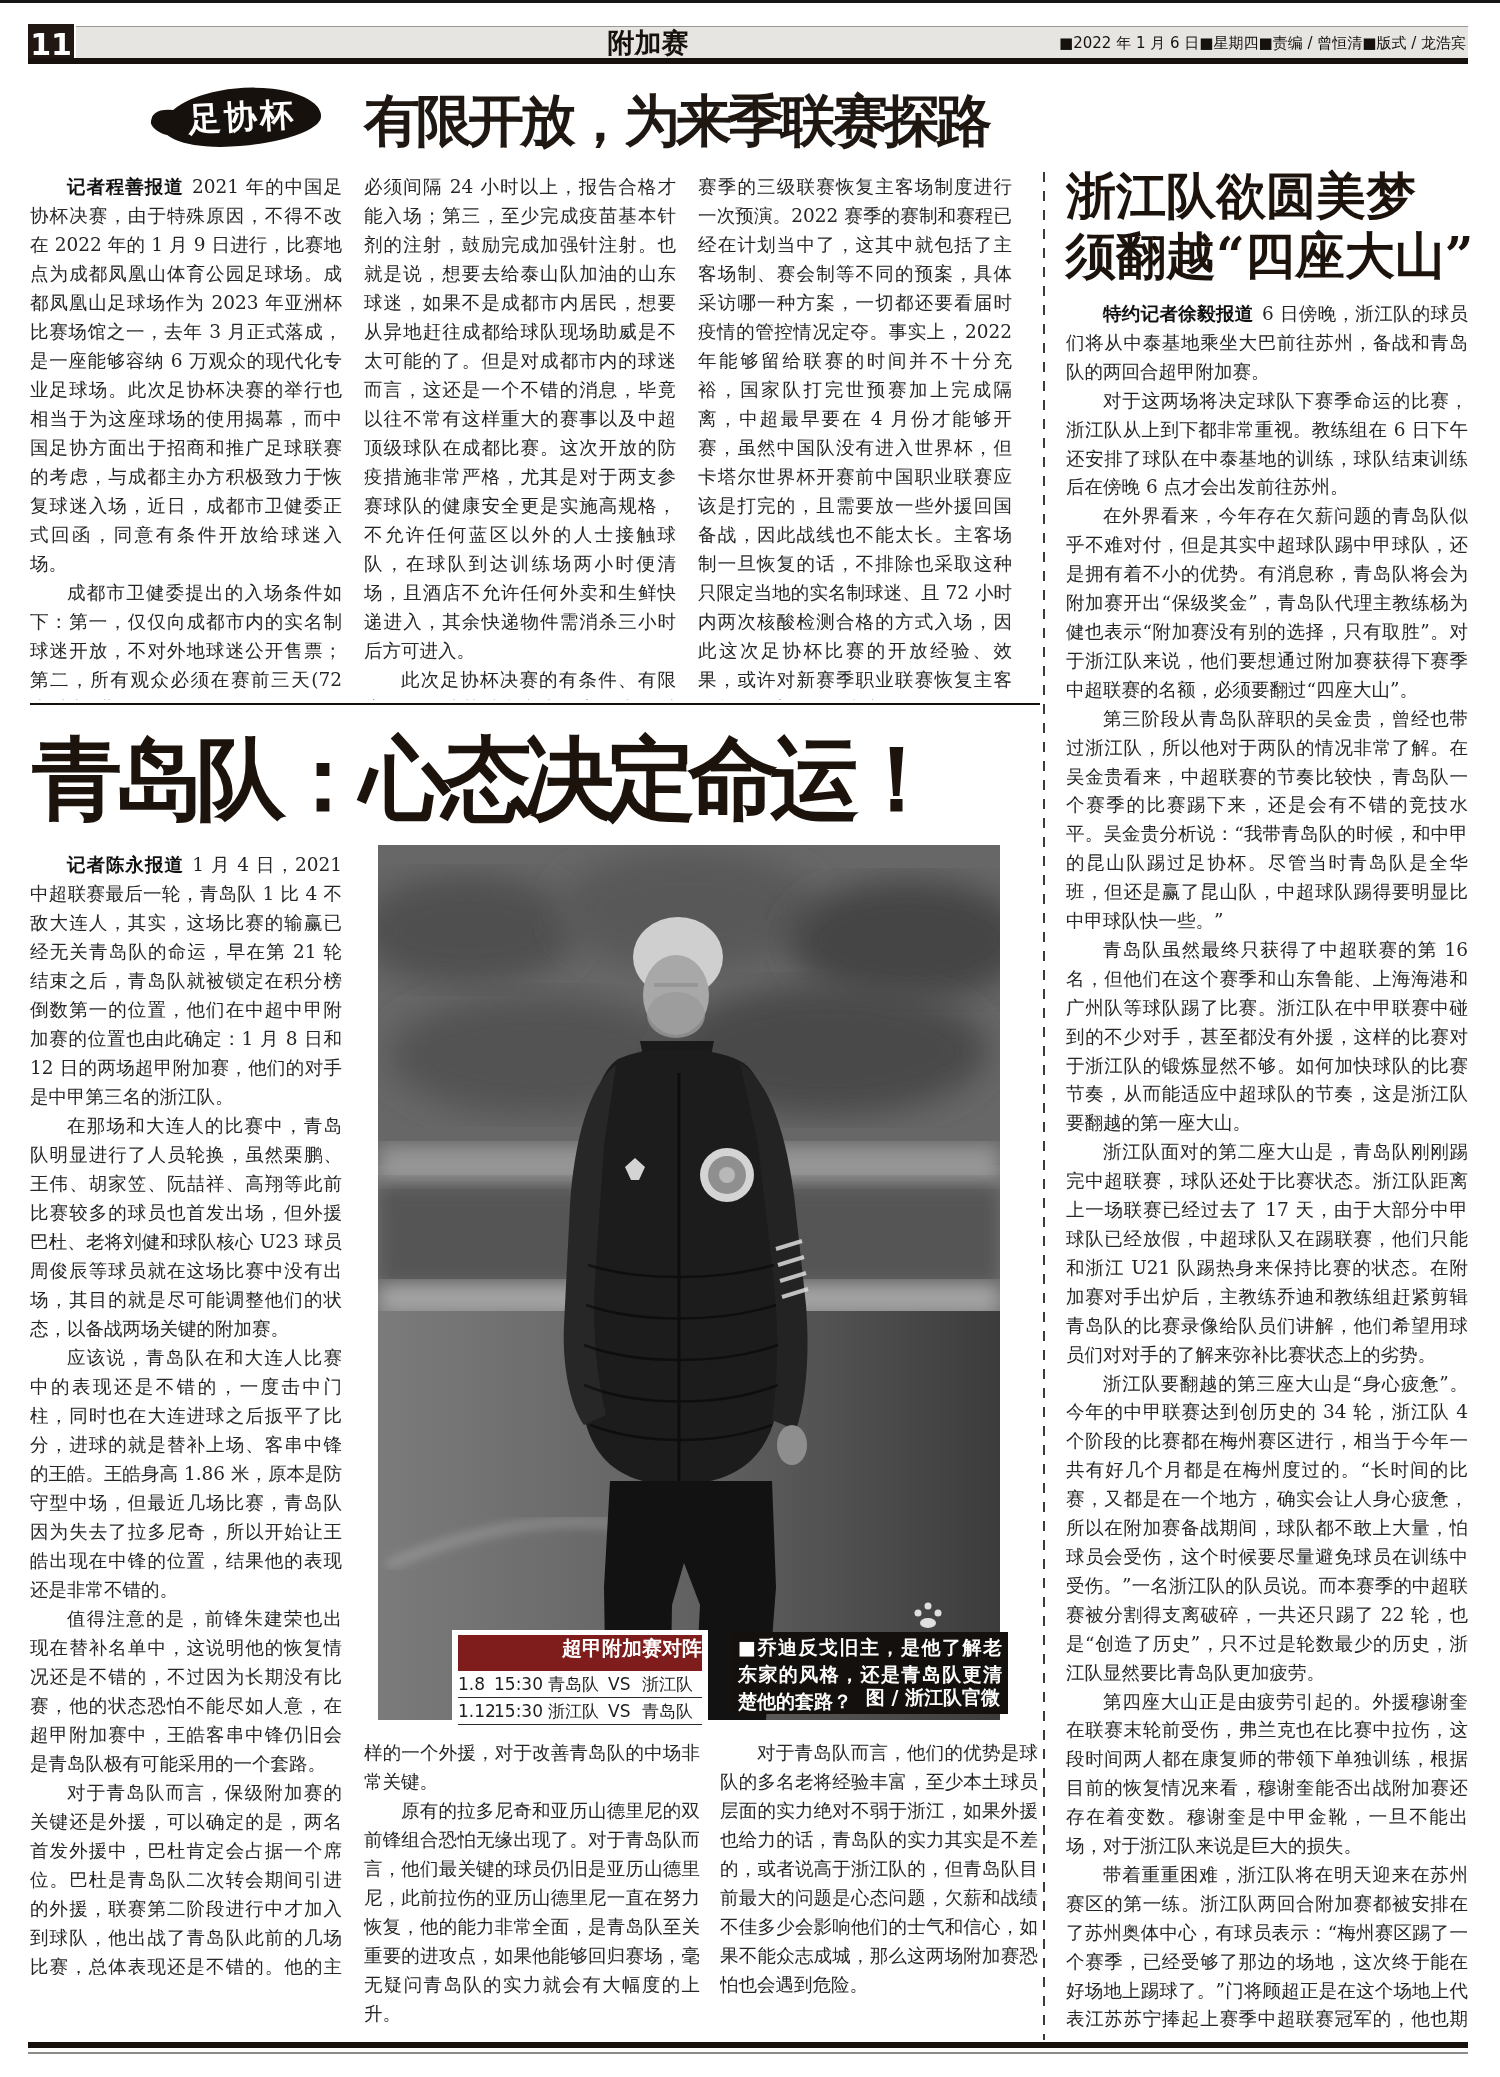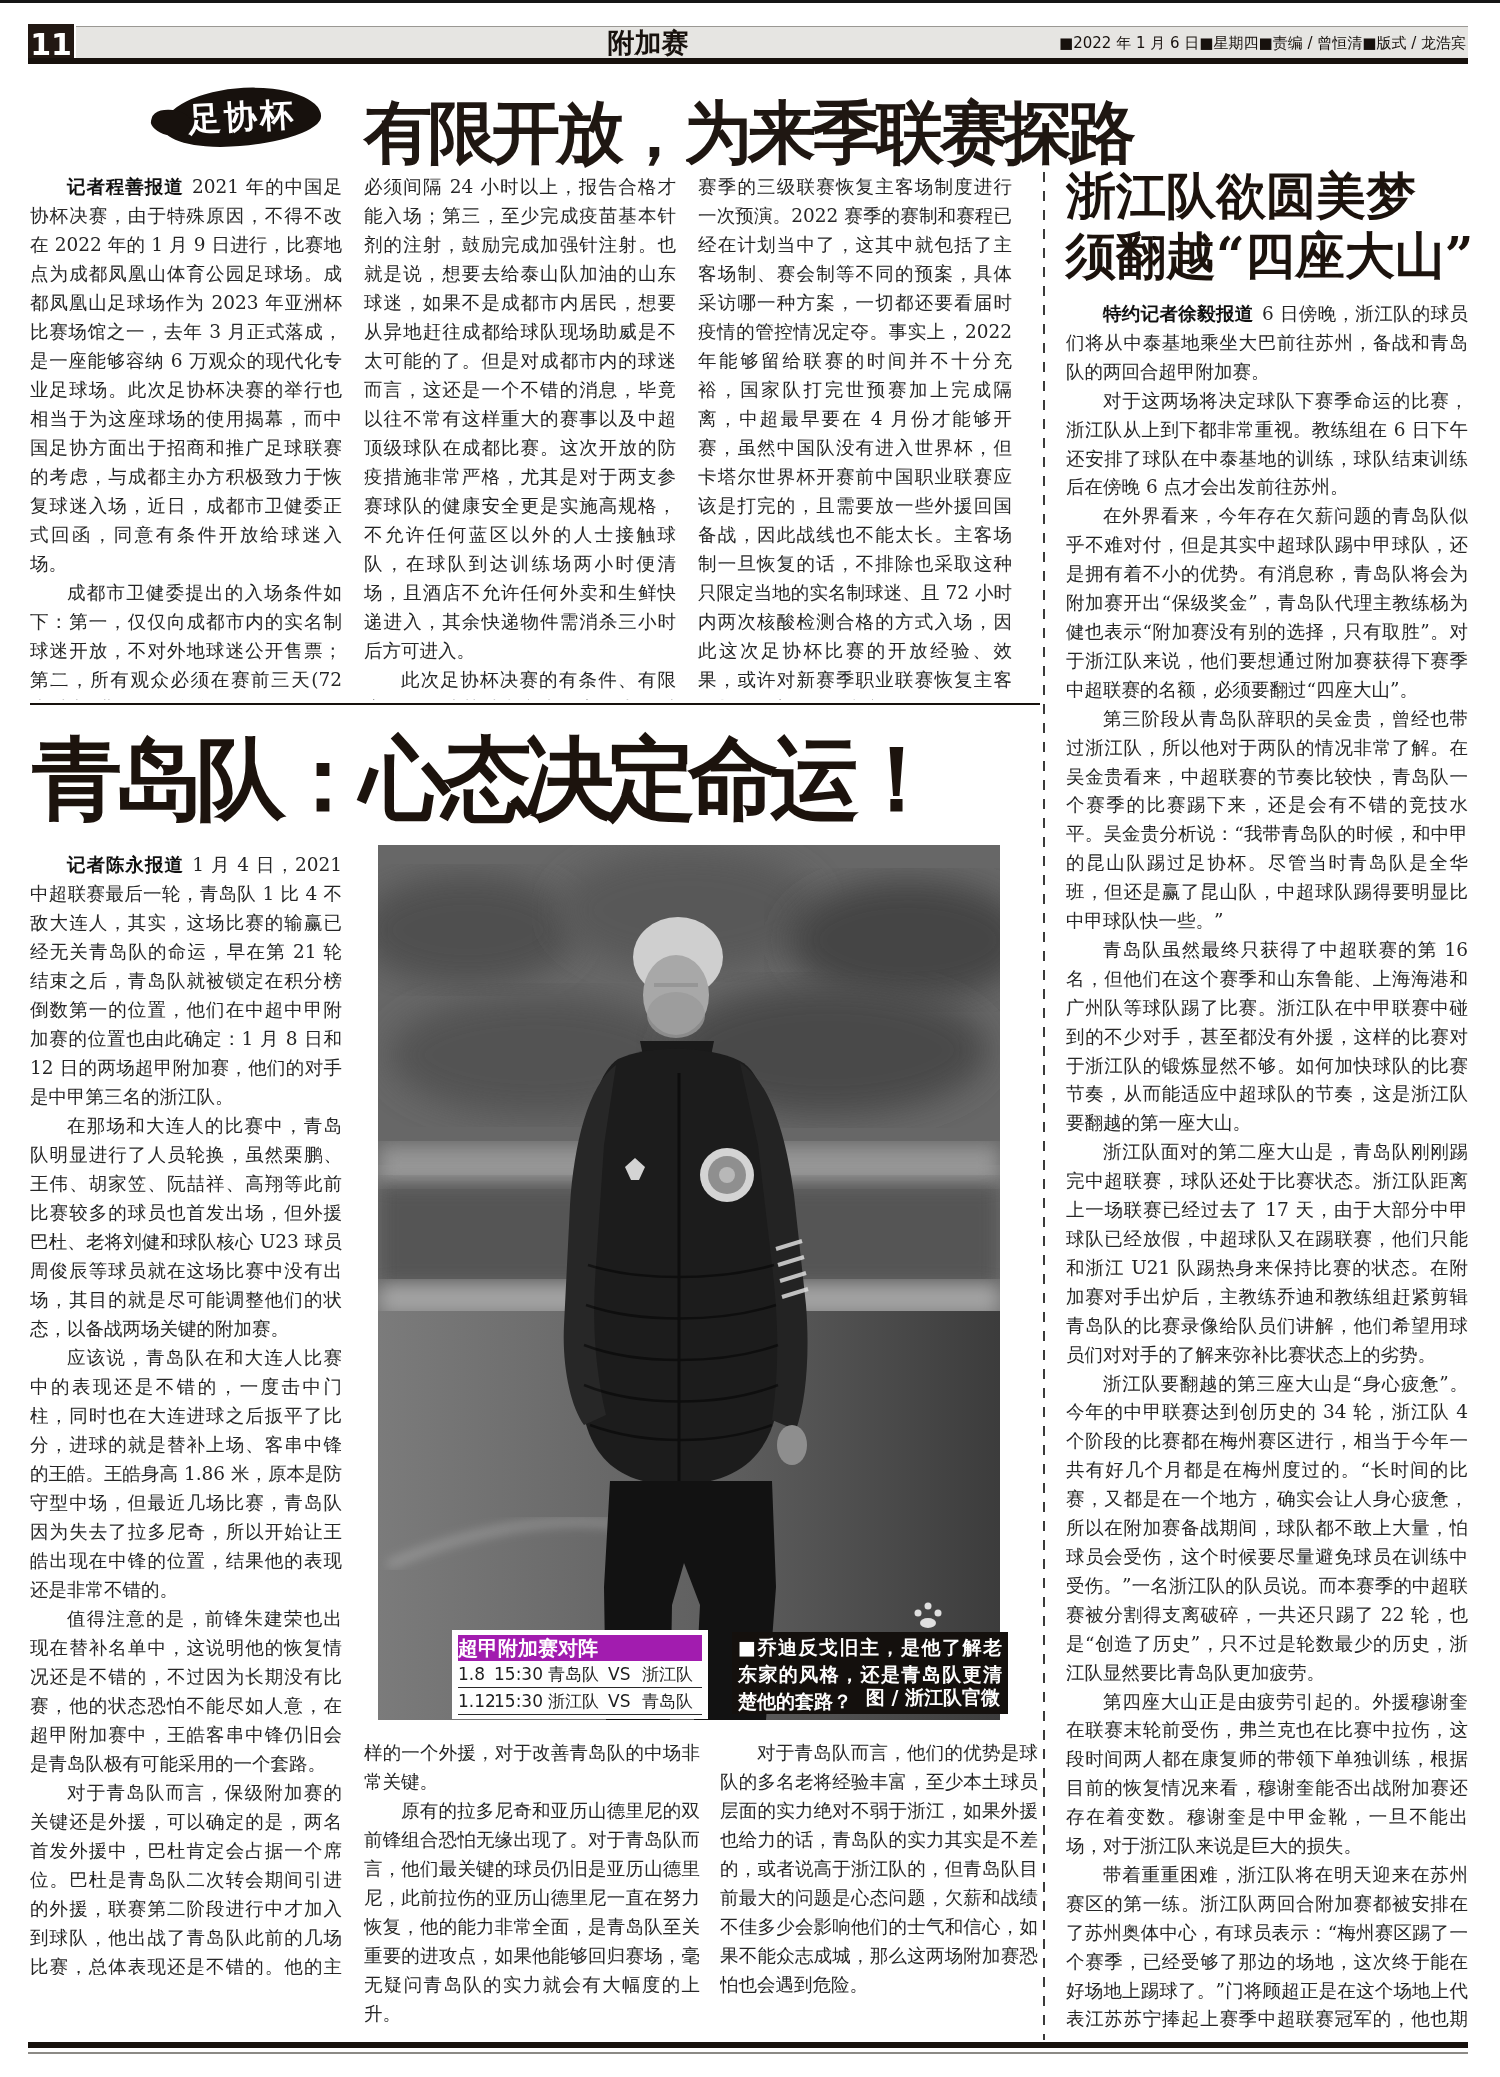--- a/index.html
+++ b/index.html
@@ -38,22 +38,22 @@
     border-radius:52% 48% 58% 42% / 62% 55% 45% 38%;
     display:flex; align-items:center; justify-content:center;
     font-size:33px; font-weight:bold; letter-spacing:3px;
     font-family:"DejaVu Sans","Liberation Sans",sans-serif;
   }
   #cup-badge::before{
     content:""; position:absolute; left:-12px; top:18px; width:40px; height:26px;
     background:#17110d; border-radius:60% 40% 50% 50%/55% 45% 60% 40%; transform:rotate(18deg);
   }
   #lead-headline {
-    position:absolute; left:364px; top:92px; width:840px;
-    font-size:68px; line-height:82px; font-weight:900; letter-spacing:-4px;
+    position:absolute; left:364px; top:80px; width:840px;
+    font-size:56px; line-height:82px; font-weight:900; letter-spacing:-4px;
     color:#1f1712; font-family:"DejaVu Sans","Liberation Sans",sans-serif; white-space:nowrap;
   }
   .body-col {
     position:absolute; text-align:justify; font-size:18.5px; line-height:29px;
     color:#262626; overflow:hidden;
   }
   .body-col p { margin:0; text-indent:2em; }
   .body-col p.cont { text-indent:0; }
   .byline { font-family:"DejaVu Sans","Liberation Sans",sans-serif; font-weight:bold; color:#111; margin-right:0.45em; }
   #lead-col-1 { left:30px;  top:172px; width:312px; height:528px; }
@@ -75,22 +75,22 @@
   #coach-photo { position:absolute; left:378px; top:845px; width:622px; height:875px; background:#6f6f6f; }
   #coach-photo svg { display:block; width:100%; height:100%; }
 
   
   #match-table {
     position:absolute; left:452px; top:1630px; width:256px; background:#ffffff;
     padding:5px 6px 4px 6px; box-sizing:border-box;
     font-family:"DejaVu Sans","Liberation Sans",sans-serif;
   }
   #match-table .tbl-head {
-    background:#a21caf; color:#fff; text-align:left; font-weight:bold;
-    font-size:20px; line-height:26px; height:26px;
+    background:#7f1d1d; color:#fff; text-align:right; font-weight:bold;
+    font-size:20px; line-height:26px; height:36px;
   }
   .tbl-row {
     display:grid; grid-template-columns:36px 54px 1fr 34px 1fr;
     font-size:17px; line-height:26px; height:26px; color:#1d1d1d;
     border-bottom:1.5px solid #2a2a2a; align-items:center;
   }
   .tbl-row .c { text-align:left; }
   .tbl-row .l { text-align:left; }
 
   

